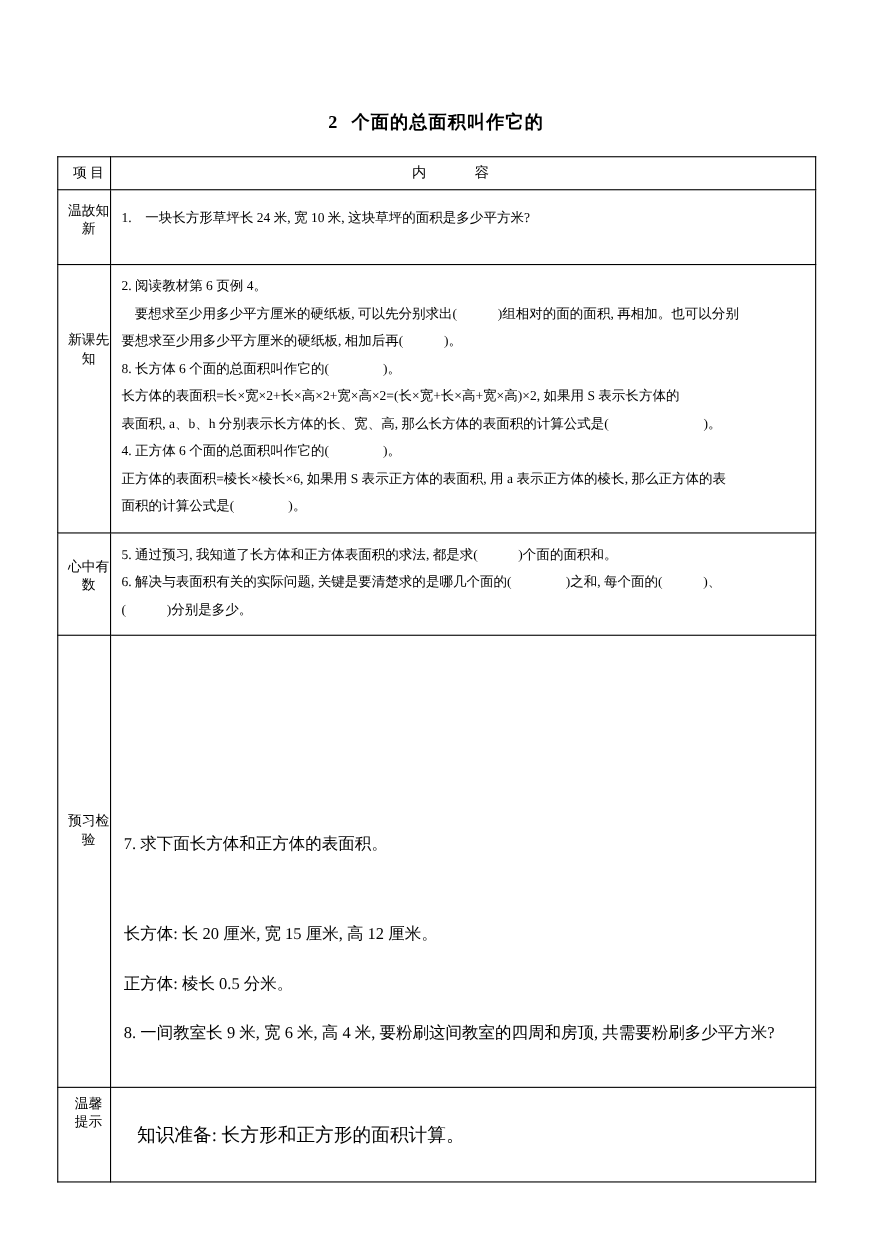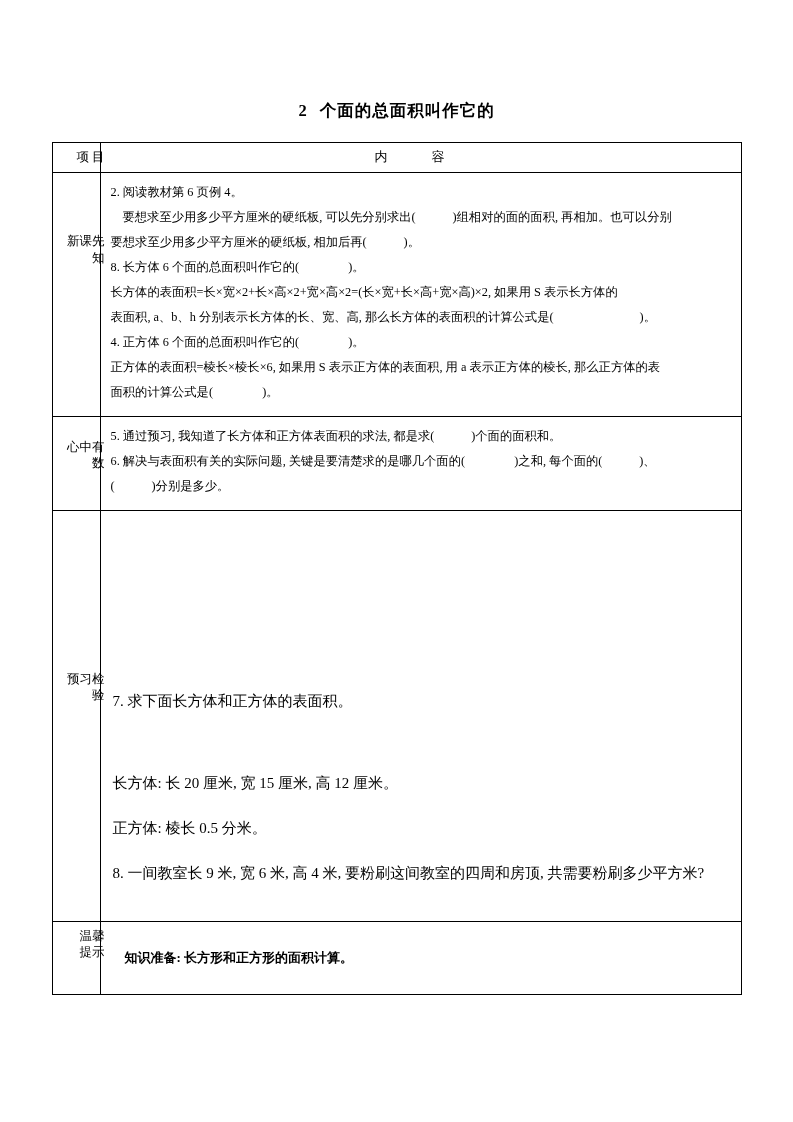--- a/index.html
+++ b/index.html
@@ -41,21 +41,21 @@
   table.worksheet td {
     border: 1px solid #000000;
     vertical-align: top;
     padding: 0;
   }
   td.colhead {
     width: 48px;
   }
   .vlabel {
     width: 48px;
-    text-align: right;
+    text-align: center;
     font-size: 12.5px;
     line-height: 1.35;
     padding: 6px 4px;
     letter-spacing: 0px;
     word-break: break-all;
   }
   .vlabel span {
     display: block;
   }
   .head-cell {
@@ -84,22 +84,21 @@
   .big-inner {
     padding: 10px 12px;
     font-size: 15px;
     line-height: 2.0;
   }
   .big-spacer {
     height: 150px;
   }
   .tail-cell {
     padding: 14px 10px 14px 12px;
-    font-size: 13px;
-    font-weight: bold;
+    font-size: 17px;
   }
   .label-warm {
     padding-top: 14px;
     padding-bottom: 14px;
   }
   .vlabel-tall {
     padding-top: 160px;
   }
   .vlabel-mid {
     padding-top: 60px;
@@ -131,20 +130,30 @@
         <td class="colhead">
           <div class="vlabel">
             <span>项 目</span>
           </div>
         </td>
         <td>
           <div class="head-cell">内　　容</div>
         </td>
       </tr>
 
+      <tr>
+        <td>
+          <div class="vlabel vlabel-wen">温故知新</div>
+        </td>
+        <td>
+          <div class="content-cell" style="padding-top:14px;padding-bottom:28px;">
+            <p>1.　一块长方形草坪长 24 米, 宽 10 米, 这块草坪的面积是多少平方米?</p>
+          </div>
+        </td>
+      </tr>
 
       <tr>
         <td>
           <div class="vlabel vlabel-mid">新课先知</div>
         </td>
         <td>
           <div class="content-cell">
             <p>2. 阅读教材第 6 页例 4。</p>
             <p class="indent">要想求至少用多少平方厘米的硬纸板, 可以先分别求出(　　　)组相对的面的面积, 再相加。也可以分别</p>
             <p>要想求至少用多少平方厘米的硬纸板, 相加后再(　　　)。</p>

